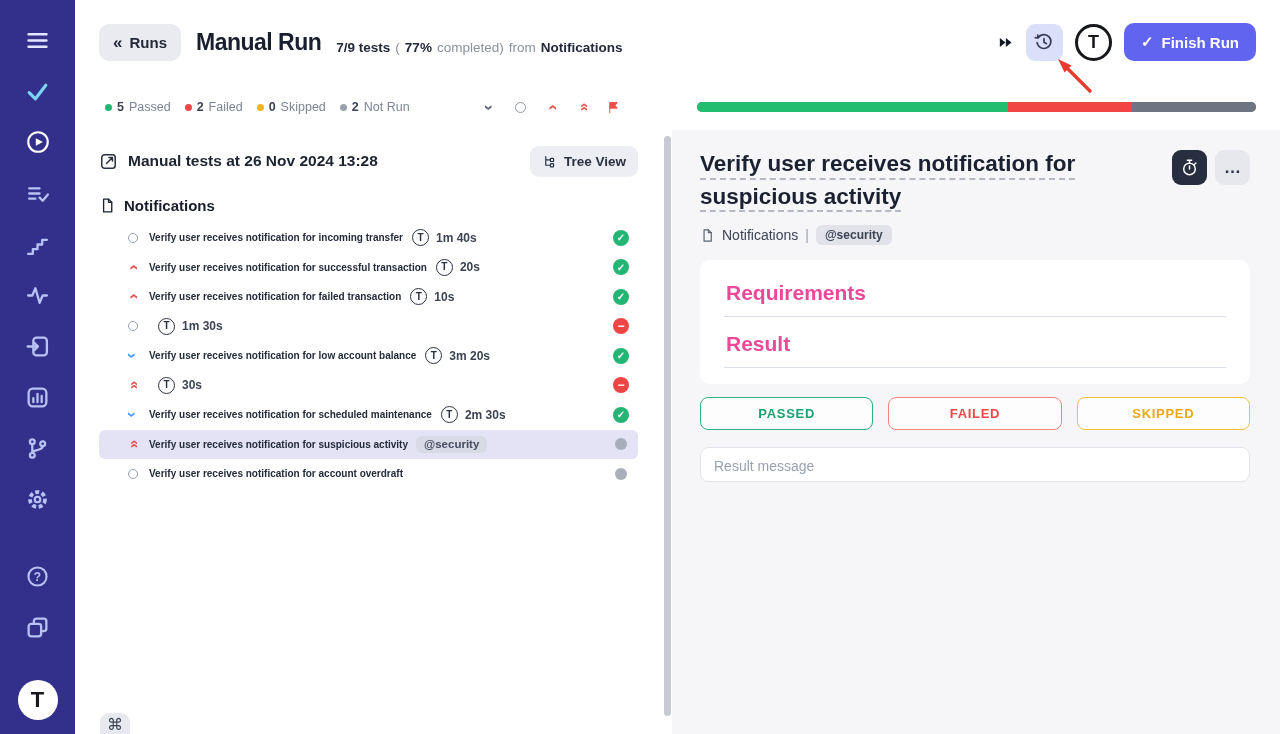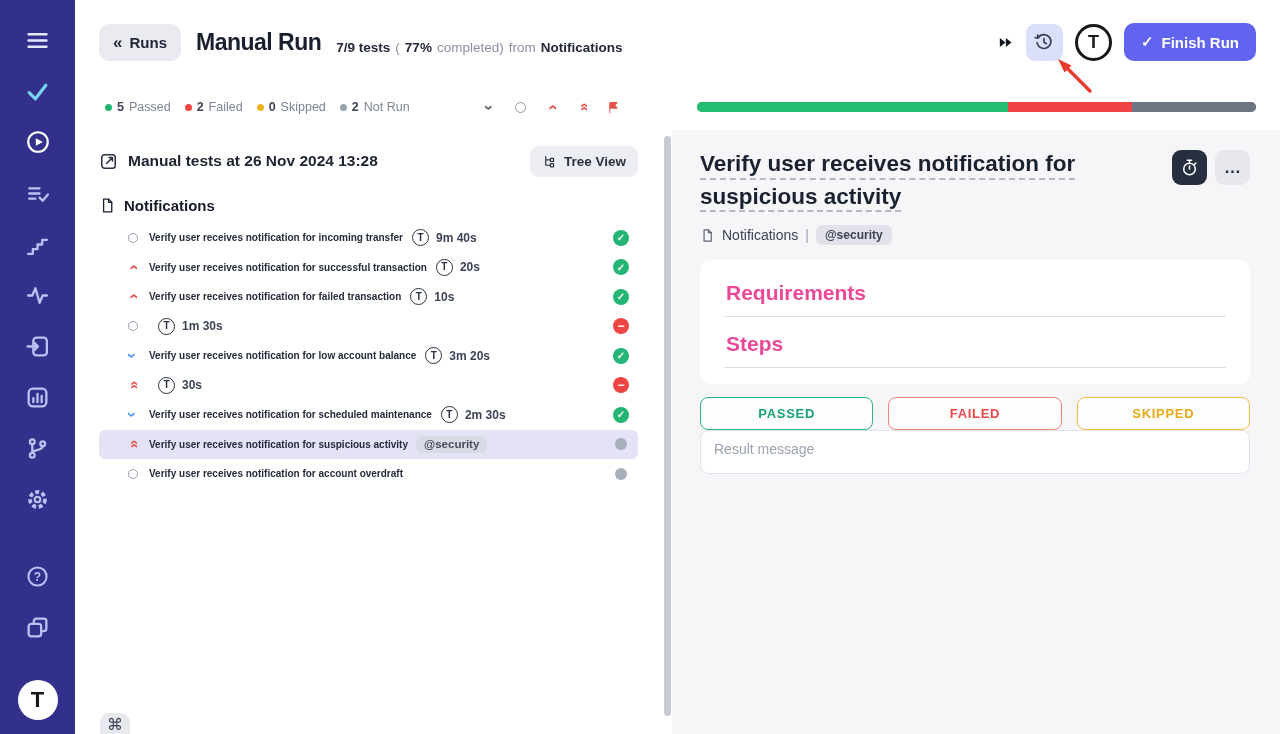--- a/index.html
+++ b/index.html
@@ -98,21 +98,21 @@
 .sect{font-size:21px;font-weight:700;color:#ec4899;padding:15px 2px 11px;border-bottom:1.5px solid #d9dde6;cursor:pointer;}
 .resultrow{display:flex;align-items:baseline;gap:40px;margin-top:30px;}
 .resultrow h3{font-size:18px;font-weight:800;color:#1e2534;}
 .hotkeys{display:flex;align-items:center;gap:5px;font-size:13px;color:#a3a9b5;white-space:nowrap;}
 .hotkeys b{color:#3c4354;}
 .resbtns{display:flex;gap:15px;margin-top:13px;}
 .rb{flex:1;height:33px;border-radius:8px;background:#fdfdfe;font:700 13px "Liberation Sans",sans-serif;letter-spacing:.7px;cursor:pointer;}
 .rb.pass{border:1.6px solid #2bb381;color:#19a46f;}
 .rb.fail{border:1.6px solid #f2837d;color:#ee4545;}
 .rb.skip{border:1.6px solid #f0c043;color:#eaa916;}
-.resmsg{display:block;width:100%;height:44px;border:1px solid #e1e3ea;border-radius:9px;padding:10px 13px;font:400 14px "Liberation Sans",sans-serif;color:#2a3040;resize:none;background:#fff;outline:none;}
+.resmsg{display:block;width:100%;height:35px;margin-top:17px;border:1px solid #e1e3ea;border-radius:9px;padding:10px 13px;font:400 14px "Liberation Sans",sans-serif;color:#2a3040;resize:none;background:#fff;outline:none;}
 .resmsg::placeholder{color:#9aa1af;}
 </style>
 </head>
 <body>
 
 <aside class="sidebar">
   <div class="sicon">
     <svg width="25" height="25" viewBox="0 0 24 24" fill="none" stroke="#e3e8ff" stroke-width="2.6" stroke-linecap="round">
         <path d="M3.5 6h17M3.5 12h17M3.5 18h17"></path>
       </svg>
@@ -297,21 +297,21 @@
             <path d="M13.5 3v4.5H18"></path>
           </svg>
         <span>Notifications</span>
       </div>
 
       <div class="trow has-meta">
         <span class="prio normal"></span>
         <span class="ttl">Verify user receives notification for incoming transfer</span>
 
         <span class="ticon">T</span>
-        <span class="dur">9m 40s</span>
+        <span class="dur">1m 40s</span>
         <span class="status passed"></span>
       </div>
       <div class="trow has-meta">
         <span class="prio high"></span>
         <span class="ttl">Verify user receives notification for successful transaction</span>
 
         <span class="ticon">T</span>
         <span class="dur">20s</span>
         <span class="status passed"></span>
       </div>
@@ -395,21 +395,21 @@
             <path d="M6.5 3h7L18 7.5V21H6.5z"></path>
             <path d="M13.5 3v4.5H18"></path>
           </svg>
         <span>Notifications</span>
         <span class="sep">|</span>
         <span class="dtag">@security</span>
       </div>
 
       <div class="card">
         <div class="sect">Requirements</div>
-        <div class="sect">Steps</div>
+        <div class="sect">Result</div>
       </div>
 
 
       <div class="resbtns">
         <button class="rb pass">PASSED</button>
         <button class="rb fail">FAILED</button>
         <button class="rb skip">SKIPPED</button>
       </div>
 
       <textarea class="resmsg" placeholder="Result message" style=""></textarea>

